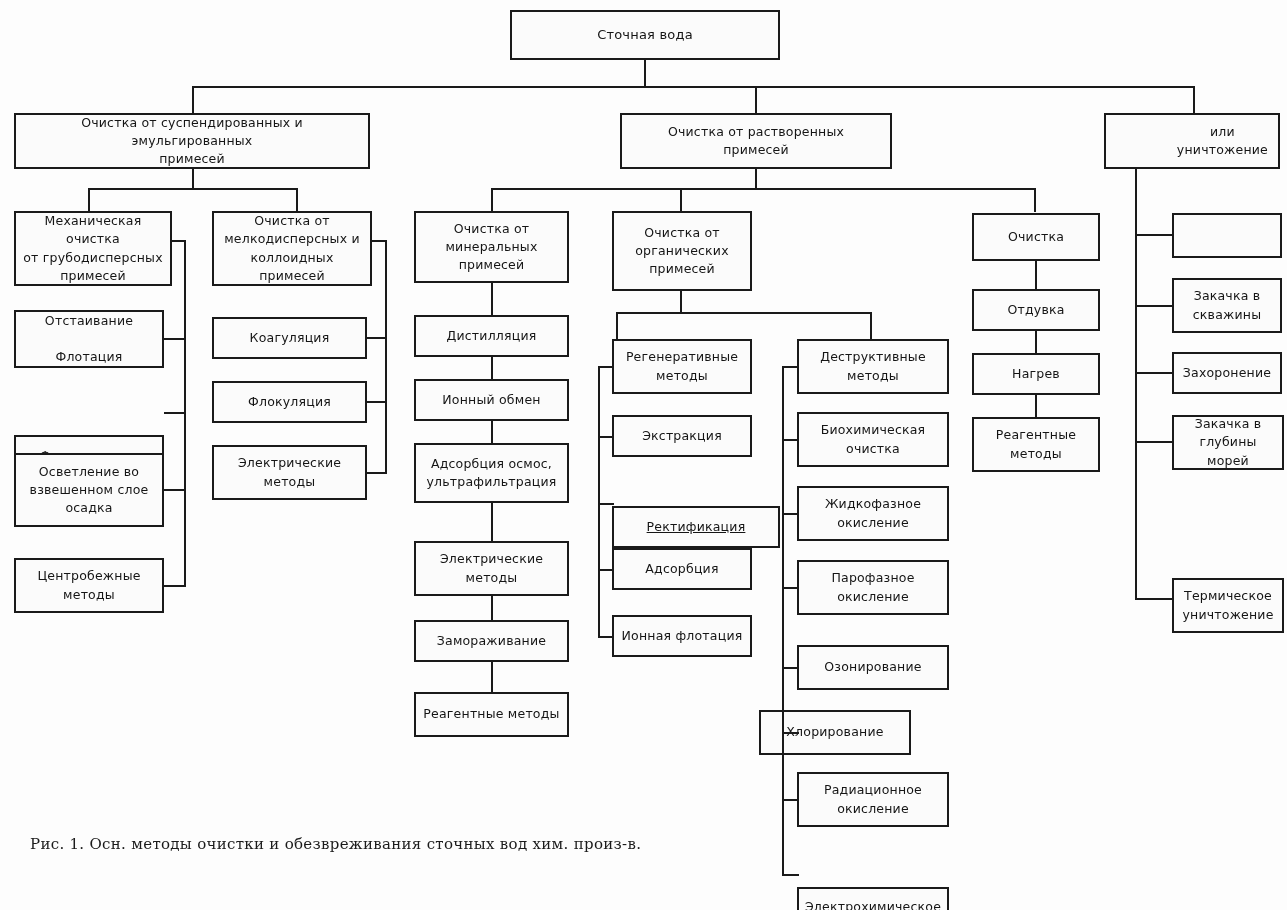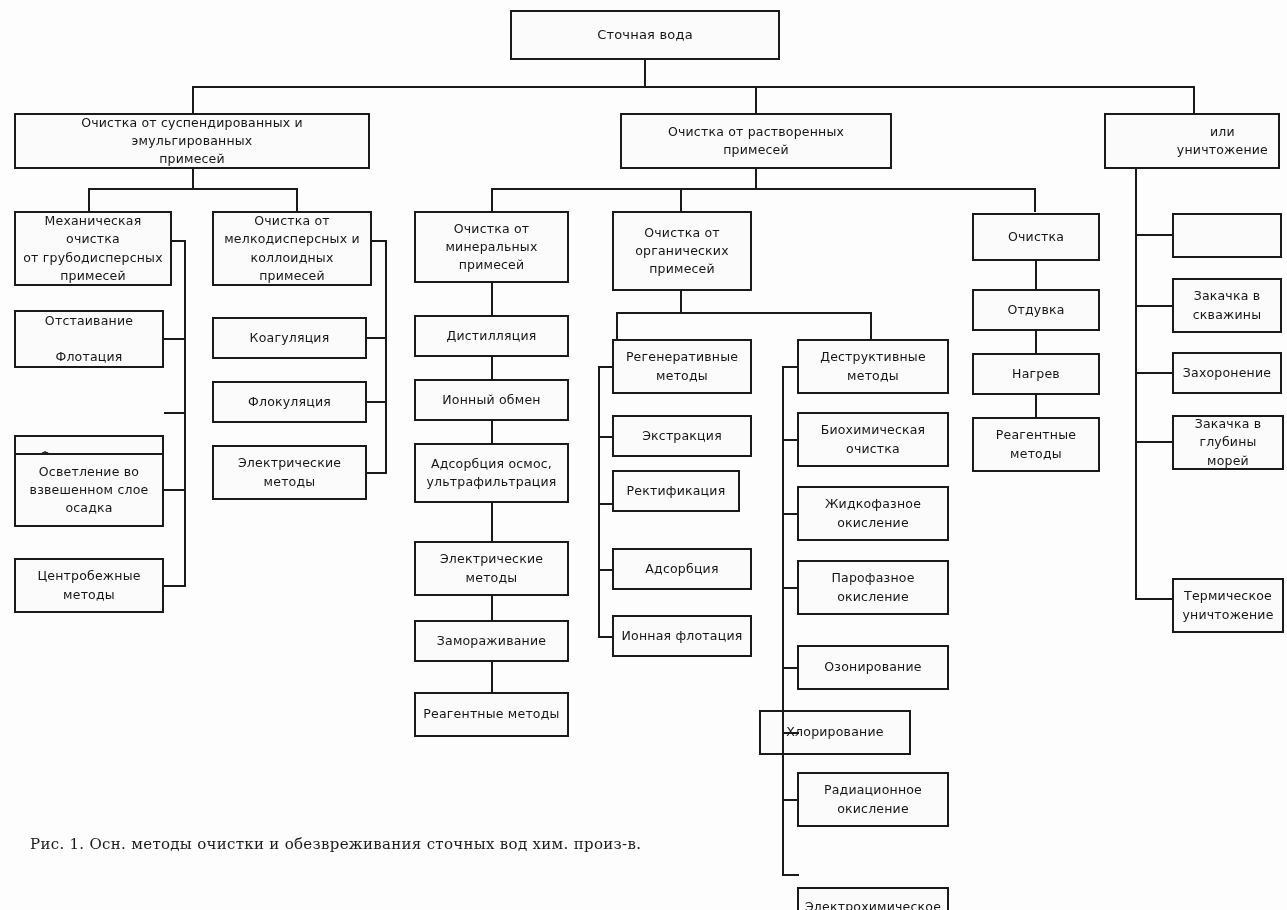--- a/index.html
+++ b/index.html
@@ -192,21 +192,21 @@
   <div class="line v" style="left:616px; top:312px; height:28px;"></div>
   <div class="line v" style="left:870px; top:312px; height:28px;"></div>
 
   <div class="node" style="left:612px; top:339px; width:140px; height:55px;">
     <span class="txt">Регенеративные
 методы</span>
   </div>
   <div class="node" style="left:612px; top:415px; width:140px; height:42px;">
     <span class="txt">Экстракция</span>
   </div>
-  <div class="node" style="left:612px; top:470px; width:128px; height:42px;">
+  <div class="node" style="left:612px; top:506px; width:168px; height:42px;text-decoration:underline;">
     <span class="txt">Ректификация</span>
   </div>
   <div class="node" style="left:612px; top:548px; width:140px; height:42px;">
     <span class="txt">Адсорбция</span>
   </div>
   <div class="node" style="left:612px; top:615px; width:140px; height:42px;">
     <span class="txt">Ионная флотация</span>
   </div>
 
   <div class="line v" style="left:598px; top:366px; height:270px;"></div>

